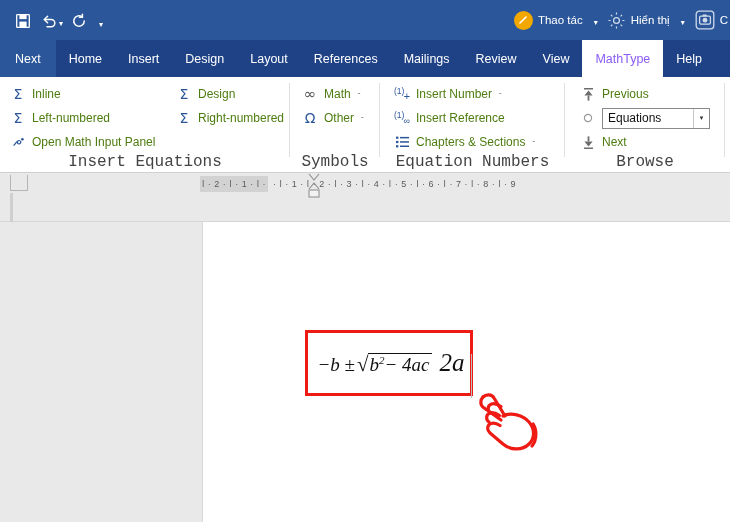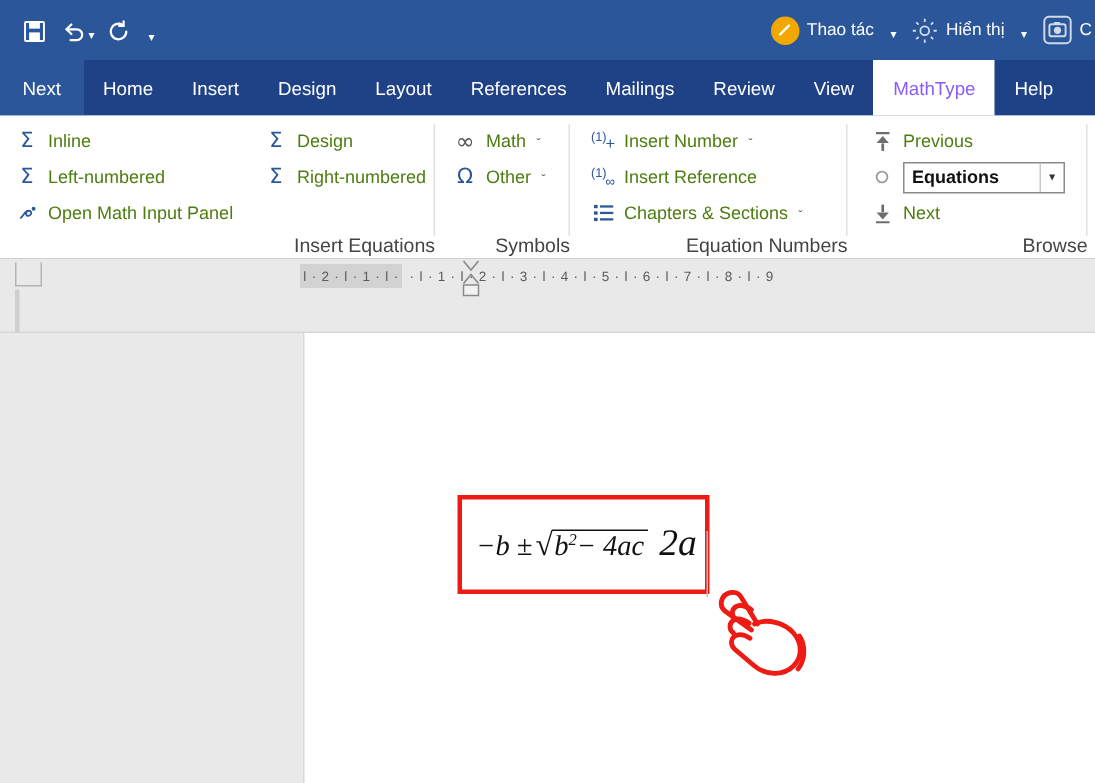--- a/index.html
+++ b/index.html
@@ -57,22 +57,22 @@
   .ribbon {
     position:absolute; left:0; top:77px; width:730px; height:96px;
     background:#ffffff; border-bottom:1px solid #d0d0d0;
   }
   .ribbon-inner { position:relative; display:flex; height:96px; }
   .rgroup { position:relative; height:96px; padding:5px 0 0 0; }
   .rgroup-sep {
     position:absolute; right:0; top:6px; bottom:16px; width:1px; background:#e0e0e0;
   }
   .glabel {
-    position:absolute; bottom:2px; left:0; right:0; text-align:right;
-    font-size:13px; color:#444; white-space:nowrap;
+    position:absolute; bottom:2px; left:0; right:0; text-align:center;
+    font-size:16px; color:#444; white-space:nowrap;font-family:Liberation Mono, monospace;
   }
   .ritem {
     display:flex; align-items:center; height:24px; padding:0 6px; white-space:nowrap;
   }
   .ritem-label { font-size:12px; color:#4d7c0f; margin-left:6px; }
   .ritem-caret { font-size:8px; color:#555; margin-left:7px; padding-top:3px;}
   .ic { width:16px; height:16px; display:inline-flex; align-items:center; justify-content:center; color:#2b579a; flex:0 0 auto;}
   .ic-sigma { font-family:"DejaVu Sans", sans-serif; font-size:14px; color:#2b579a; line-height:1; }
   .ic-om { font-family:"DejaVu Sans", sans-serif; font-size:14px; color:#2b579a; line-height:1; }
   .ic-inf { font-family:"DejaVu Sans", sans-serif; font-size:15px; color:#555; line-height:1; }
@@ -353,21 +353,21 @@
         <div class="ritem">
           <span class="ic gray-ic">
             <svg width="11" height="13" viewBox="0 0 11 13" fill="#6d6d6d">
               <rect x="1" y="0" width="9" height="1.5"></rect>
               <path d="M5.5 2.6 L9.6 7.4 H1.4 Z"></path>
               <rect x="4.6" y="7.6" width="1.8" height="5"></rect>
             </svg>
           </span>
           <span class="ritem-label">Previous</span>
         </div>
-        <div class="ritem" style="padding-left:6px;font-weight:bold;">
+        <div class="ritem" style="padding-left:6px;">
           <span class="ic gray-ic">
             <svg width="10" height="10" viewBox="0 0 10 10" fill="none" stroke="#9a9a9a" stroke-width="1.2">
                 <circle cx="5" cy="5" r="3.6"></circle>
               </svg>
           </span>
           <span class="combo" style="margin-left:6px;">
             <span>Equations</span>
             <span class="combo-arrow ns">▾</span>
           </span>
         </div>

